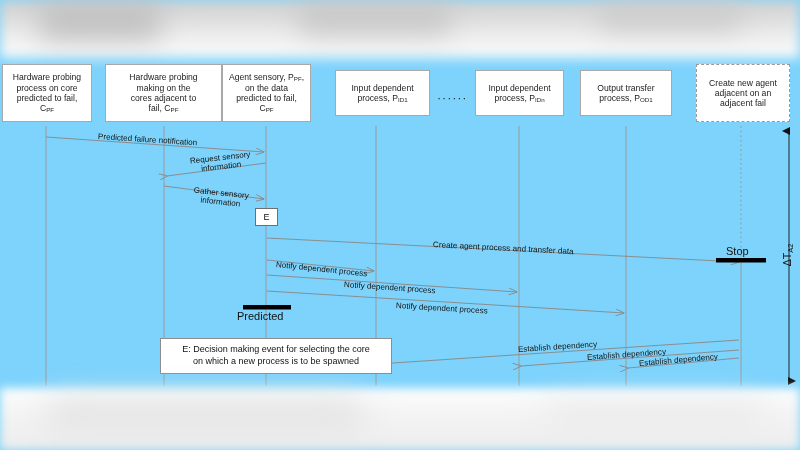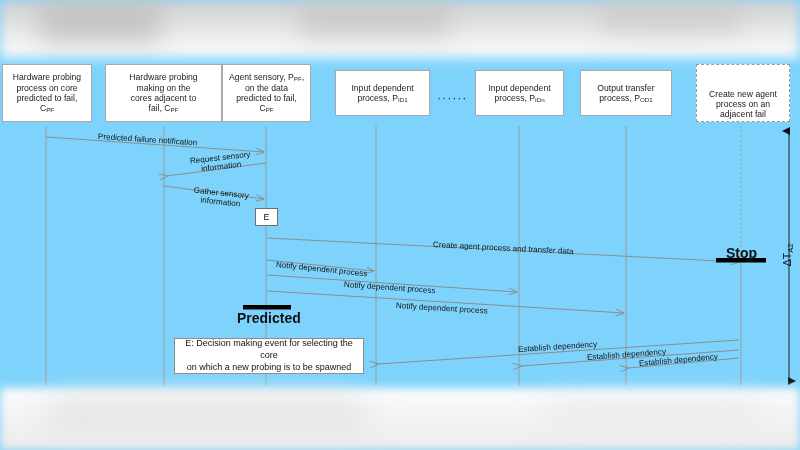--- a/index.html
+++ b/index.html
@@ -29,21 +29,21 @@
 
   svg#diagram{position:absolute;left:0;top:0;width:800px;height:450px;}
 
   .hdr-box{
     position:absolute;box-sizing:border-box;
     border:1px solid #a8a8a8;background:#ffffff;
     display:flex;align-items:center;justify-content:center;
     text-align:center;line-height:1.18;
     font-size:8.6px;color:#1b1b1b;padding:2px 3px;
   }
-  .hdr-box.dashed{border:1px dashed #9a9a9a;align-items:flex-end;}
+  .hdr-box.dashed{border:1px dashed #9a9a9a;}
   .hdr-box span{display:block;}
   sub{font-size:0.72em;vertical-align:-0.22em;}
 
   .legend-box{
     position:absolute;box-sizing:border-box;
     border:1px solid #8d8d8d;background:#ffffff;
     display:flex;align-items:center;justify-content:center;text-align:center;
     font-size:9px;line-height:1.3;color:#111;padding:3px 6px;
   }
   .ebox{
@@ -53,21 +53,21 @@
   }
   .dots{
     position:absolute;font-size:11px;letter-spacing:1.4px;color:#111;
     font-family:"Liberation Sans", sans-serif;
   }
   .msg-label{
     position:absolute;font-size:8.1px;color:#141414;white-space:nowrap;
     transform-origin:0 50%;
   }
   .msg-label.two{line-height:1.15;text-align:center;white-space:normal;width:86px;}
-  .bar-label{position:absolute;font-size:14px;color:#111;white-space:nowrap;font-weight:bold;}
+  .bar-label{position:absolute;font-size:11px;color:#111;white-space:nowrap;}
   .dt-label{
     position:absolute;font-size:10.5px;color:#111;white-space:nowrap;
     transform:rotate(-90deg);transform-origin:50% 50%;
   }
 </style>
 </head>
 <body>
 
 <div id="root">
 
@@ -169,21 +169,21 @@
   <div class="hdr-box" style="left:580px;top:70px;width:92px;height:46px;">
     <div>
       <span>Output transfer</span>
       <span><i style="font-style:normal">process, P</i><sub>OD1</sub></span>
     </div>
   </div>
 
   <div class="hdr-box dashed" style="left:696px;top:64px;width:94px;height:58px;">
     <div>
       <span>Create new agent</span>
-      <span>process on an</span>
+      <span>adjacent on an</span>
       <span>adjacent fail</span>
     </div>
   </div>
 
   <div class="msg-label" style="left:98px;top:132px;transform:rotate(3.6deg);">Predicted failure notification</div>
 
   <div class="msg-label two" style="left:178px;top:158px;transform:rotate(-6.5deg);">
     <span>Request sensory</span><br>
     <span>information</span>
   </div>
@@ -210,24 +210,24 @@
   <div class="ebox" style="left:255px;top:208px;width:23px;height:18px;">E</div>
 
   <div class="bar-label" style="left:237px;top:310px;">Predicted</div>
 
   <div class="bar-label" style="left:726px;top:245px;">Stop</div>
 
   <div class="dt-label" style="left:766px;top:248px;width:44px;text-align:center;">
     <span>ΔT</span><sub>A2</sub>
   </div>
 
-  <div class="legend-box" style="left:160px;top:338px;width:190px;height:36px;margin-left:14px;">
+  <div class="legend-box" style="left:160px;top:338px;width:232px;height:36px;">
     <div>
       <span>E: Decision making event for selecting the core</span><br>
-      <span>on which a new probing is to be spawned</span>
+      <span>on which a new process is to be spawned</span>
     </div>
   </div>
 
   <div class="blur-bot">
     <div class="bandD"></div>
     <div class="bandE"></div>
   </div>
 
 </div>
 

